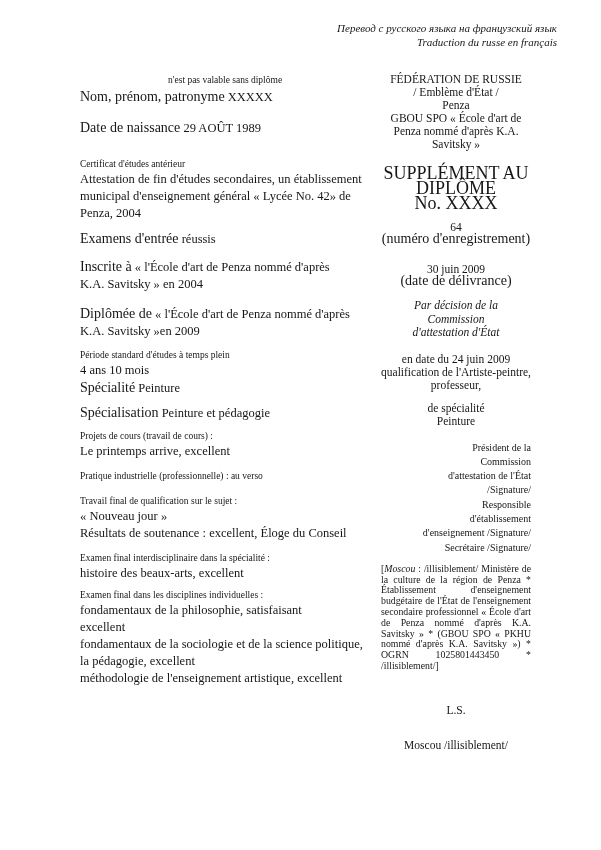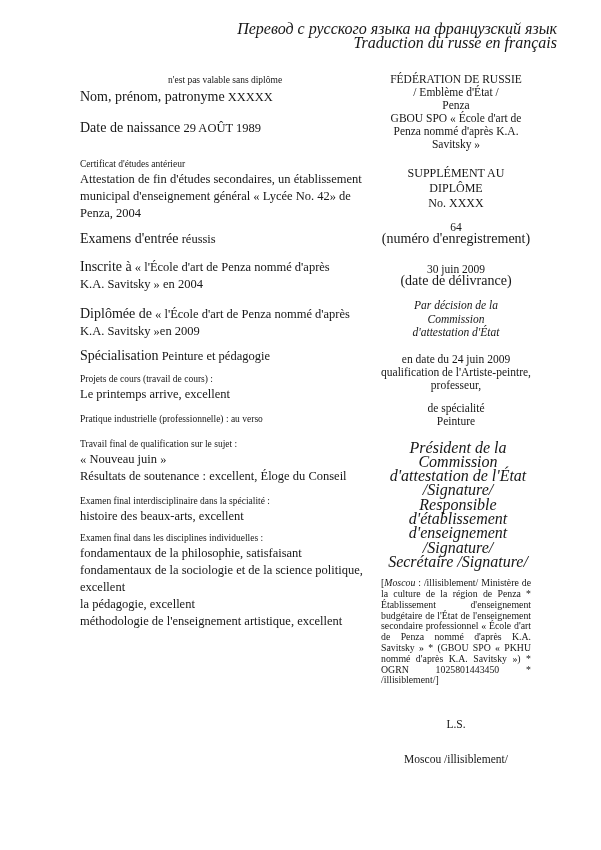--- a/index.html
+++ b/index.html
@@ -10,21 +10,21 @@
     font-family:"Liberation Serif","DejaVu Serif",serif;
     position:relative;
     overflow:hidden;
   }
   .page { position:absolute; inset:0; background:#fff; }
 
   
   .trans-header {
     position:absolute; top:22px; right:44px;
     text-align:right; font-style:italic;
-    font-size:16px; line-height:13.5px;
+    font-size:11px; line-height:13.5px;
   }
 
   
   .left-col { position:absolute; left:80px; top:74px; width:302px; }
   .lg { font-size:12.5px; line-height:17px; }
   .sm { font-size:14px; }
   .sm-line { font-size:9.5px; line-height:13px; }
   .b-note { padding-left:88px; }
   .b-name { margin-top:1px; }
   .b-birth { margin-top:13px; }
@@ -38,34 +38,34 @@
   .b-practice { margin-top:10px; }
   .b-final-work { margin-top:12px; }
   .b-final-exam { margin-top:10px; }
   .b-individual { margin-top:7px; }
 
   
   .right-col {
     position:absolute; left:381px; top:73px; width:150px;
     text-align:center; font-size:11.5px; line-height:13px;
   }
-  .r-supplement { margin-top:15px; font-size:12px; line-height:15px; }
+  .r-supplement { margin-top:15px; font-size:18px; line-height:15px; }
   .r-reg { margin-top:10px; }
   .tiny { font-size:14px; line-height:9px; }
   .r-issue { margin-top:20px; }
   .r-decision {
     margin:14px auto 0 auto; width:92px;
     font-style:italic; line-height:13.5px;
   }
   .r-decision-date { margin-top:13px; }
   .r-qualification { line-height:13.5px; }
   .r-speciality { margin-top:9px; line-height:13.5px; }
   .r-signatures {
-    margin-top:12px; text-align:center; font-style:italic;
-    font-size:16px; line-height:14.3px; padding-left:4px;
+    margin-top:12px; text-align:right; 
+    font-size:10px; line-height:14.3px; padding-left:4px;
   }
   .r-seal {
     margin-top:9px; text-align:justify;
     font-size:9.8px; line-height:10.8px;
   }
   .r-seal .seal-word { font-style:italic; }
   .r-ls { margin-top:32px; }
   .r-place { margin-top:22px; }
 </style>
 </head>
@@ -109,49 +109,57 @@
       <span>« l'École d'art de Penza nommé d'après</span>
       <div>K.A. Savitsky » en 2004</div>
     </div>
 
     <div class="b-graduated lg">
       <span class="sm">Diplômée de</span>
       <span>« l'École d'art de Penza nommé d'après</span>
       <div>K.A. Savitsky »en 2009</div>
     </div>
 
+    <div class="b-period">
+      <div class="sm-line">Période standard d'études à temps plein</div>
+      <div class="lg">4 ans 10 mois</div>
+      <div class="lg">
+        <span class="sm">Spécialité</span>
+        <span>Peinture</span>
+      </div>
+    </div>
 
     <div class="b-specialisation lg">
       <span class="sm">Spécialisation</span>
       <span>Peinture et pédagogie</span>
     </div>
 
     <div class="b-projects">
       <div class="sm-line">Projets de cours (travail de cours) :</div>
       <div class="lg">Le printemps arrive, excellent</div>
     </div>
 
     <div class="b-practice sm-line">Pratique industrielle (professionnelle) : au verso</div>
 
     <div class="b-final-work">
       <div class="sm-line">Travail final de qualification sur le sujet :</div>
-      <div class="lg">« Nouveau juin »</div>
+      <div class="lg">« Nouveau jour »</div>
       <div class="lg">Résultats de soutenance : excellent, Éloge du Conseil</div>
     </div>
 
     <div class="b-final-exam">
       <div class="sm-line">Examen final interdisciplinaire dans la spécialité :</div>
       <div class="lg">histoire des beaux-arts, excellent</div>
     </div>
 
     <div class="b-individual">
       <div class="sm-line">Examen final dans les disciplines individuelles :</div>
       <div class="lg">fondamentaux de la philosophie, satisfaisant</div>
+      <div class="lg">excellent</div>
       <div class="lg">fondamentaux de la sociologie et de la science politique,</div>
-      <div class="lg">excellent</div>
       <div class="lg">la pédagogie, excellent</div>
       <div class="lg">méthodologie de l'enseignement artistique, excellent</div>
     </div>
 
   </div>
 
   <div class="right-col">
 
     <div>
       <div>FÉDÉRATION DE RUSSIE</div>

